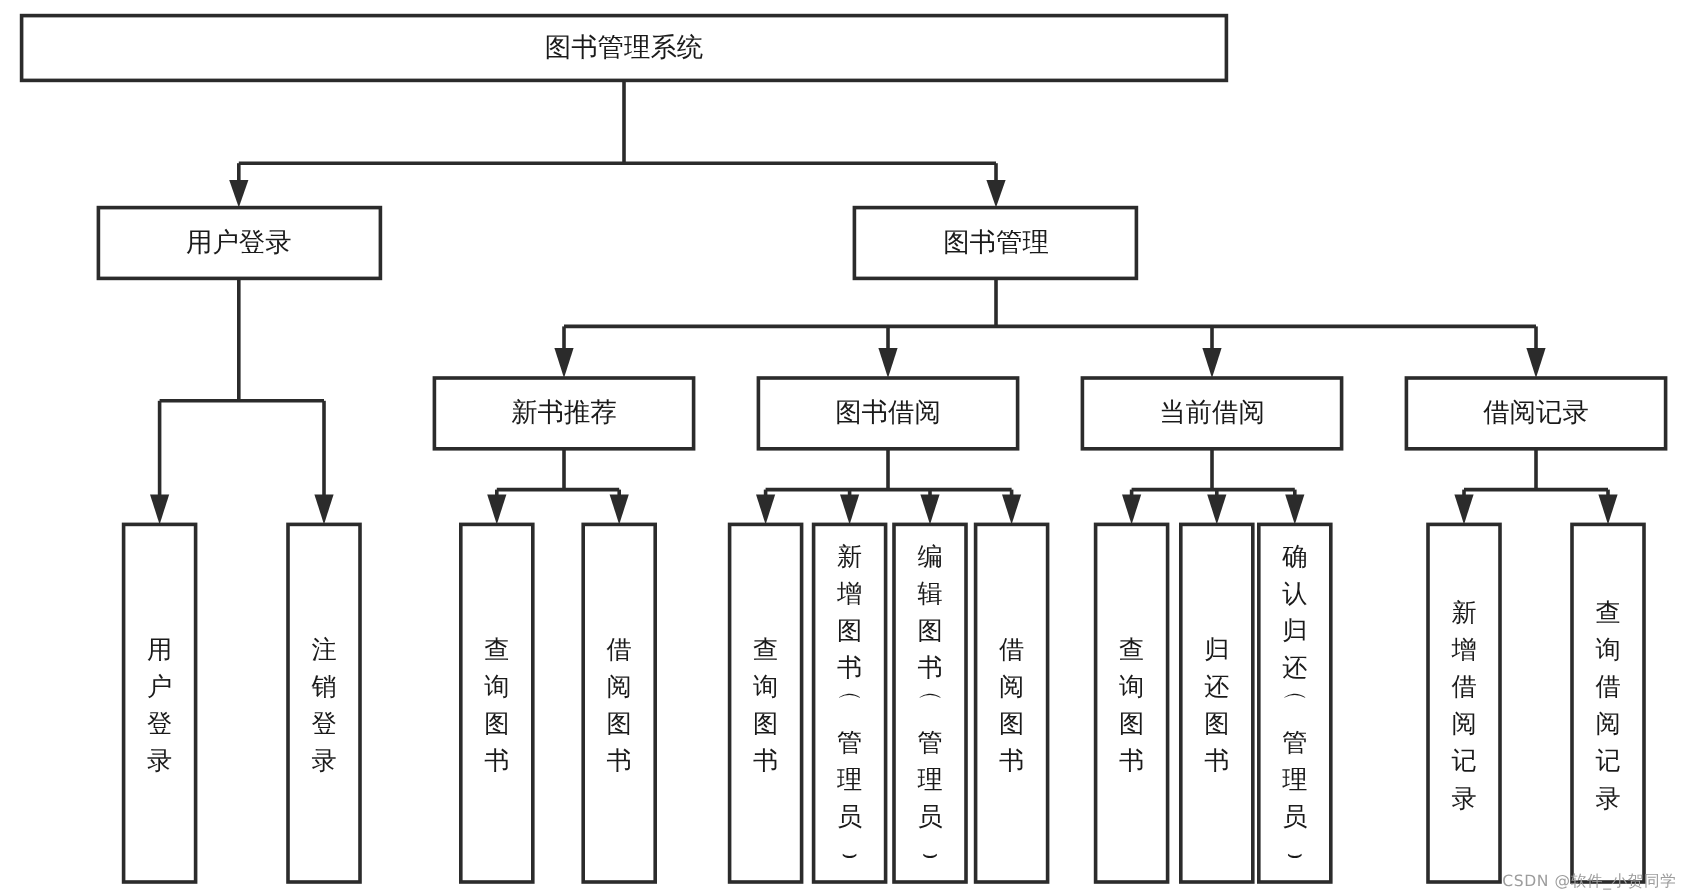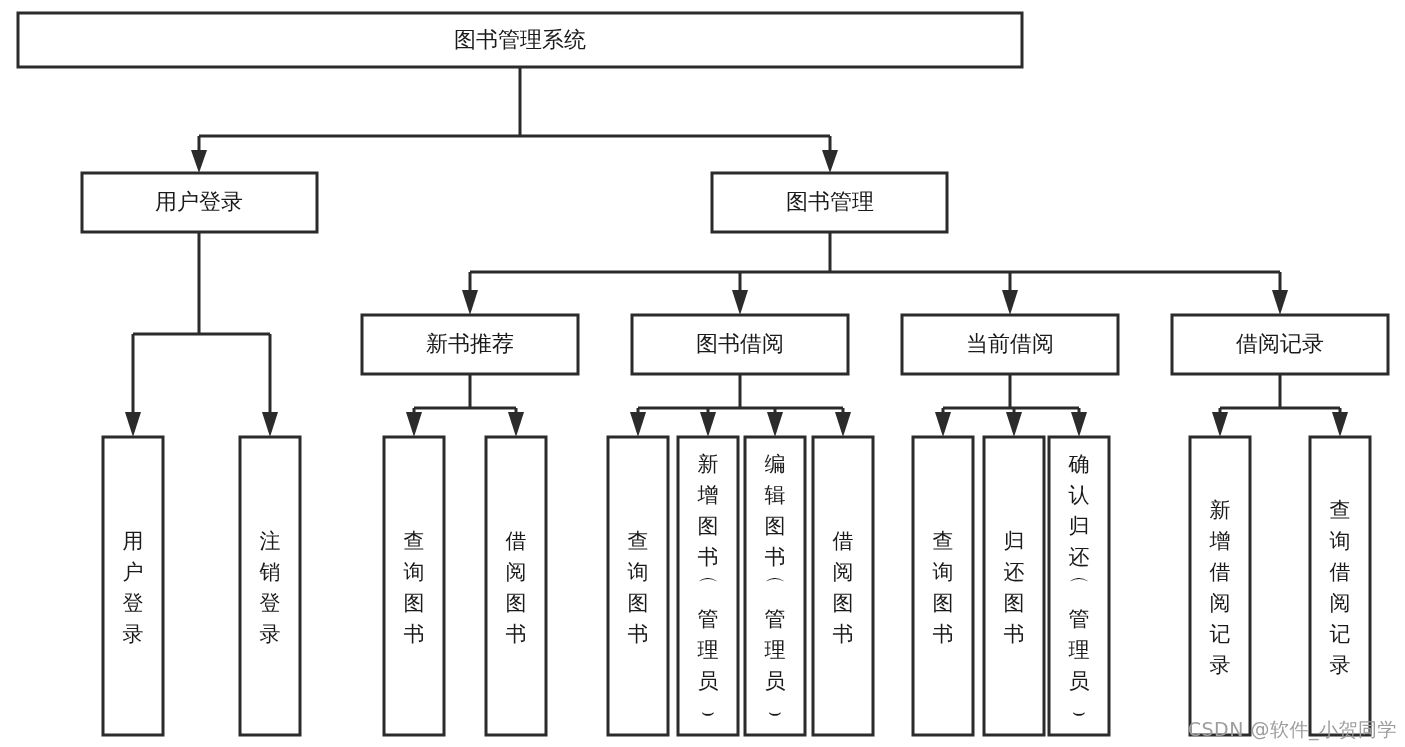--- a/index.html
+++ b/index.html
@@ -54,21 +54,21 @@
     font-family: "DejaVu Sans", "Liberation Sans", sans-serif;
     font-size: 21px;
     fill: #1a1a1a;
     text-anchor: middle;
   }
   .watermark {
     position: absolute;
     right: 8px;
     bottom: 4px;
     font-family: "DejaVu Sans", "Liberation Sans", sans-serif;
-    font-size: 19px;
+    font-size: 13px;
     color: #9d9d9d;
     letter-spacing: 0.5px;
     white-space: nowrap;
     user-select: none;
   }
 </style>
 </head>
 <body>
 
 <div id="diagram-root">

